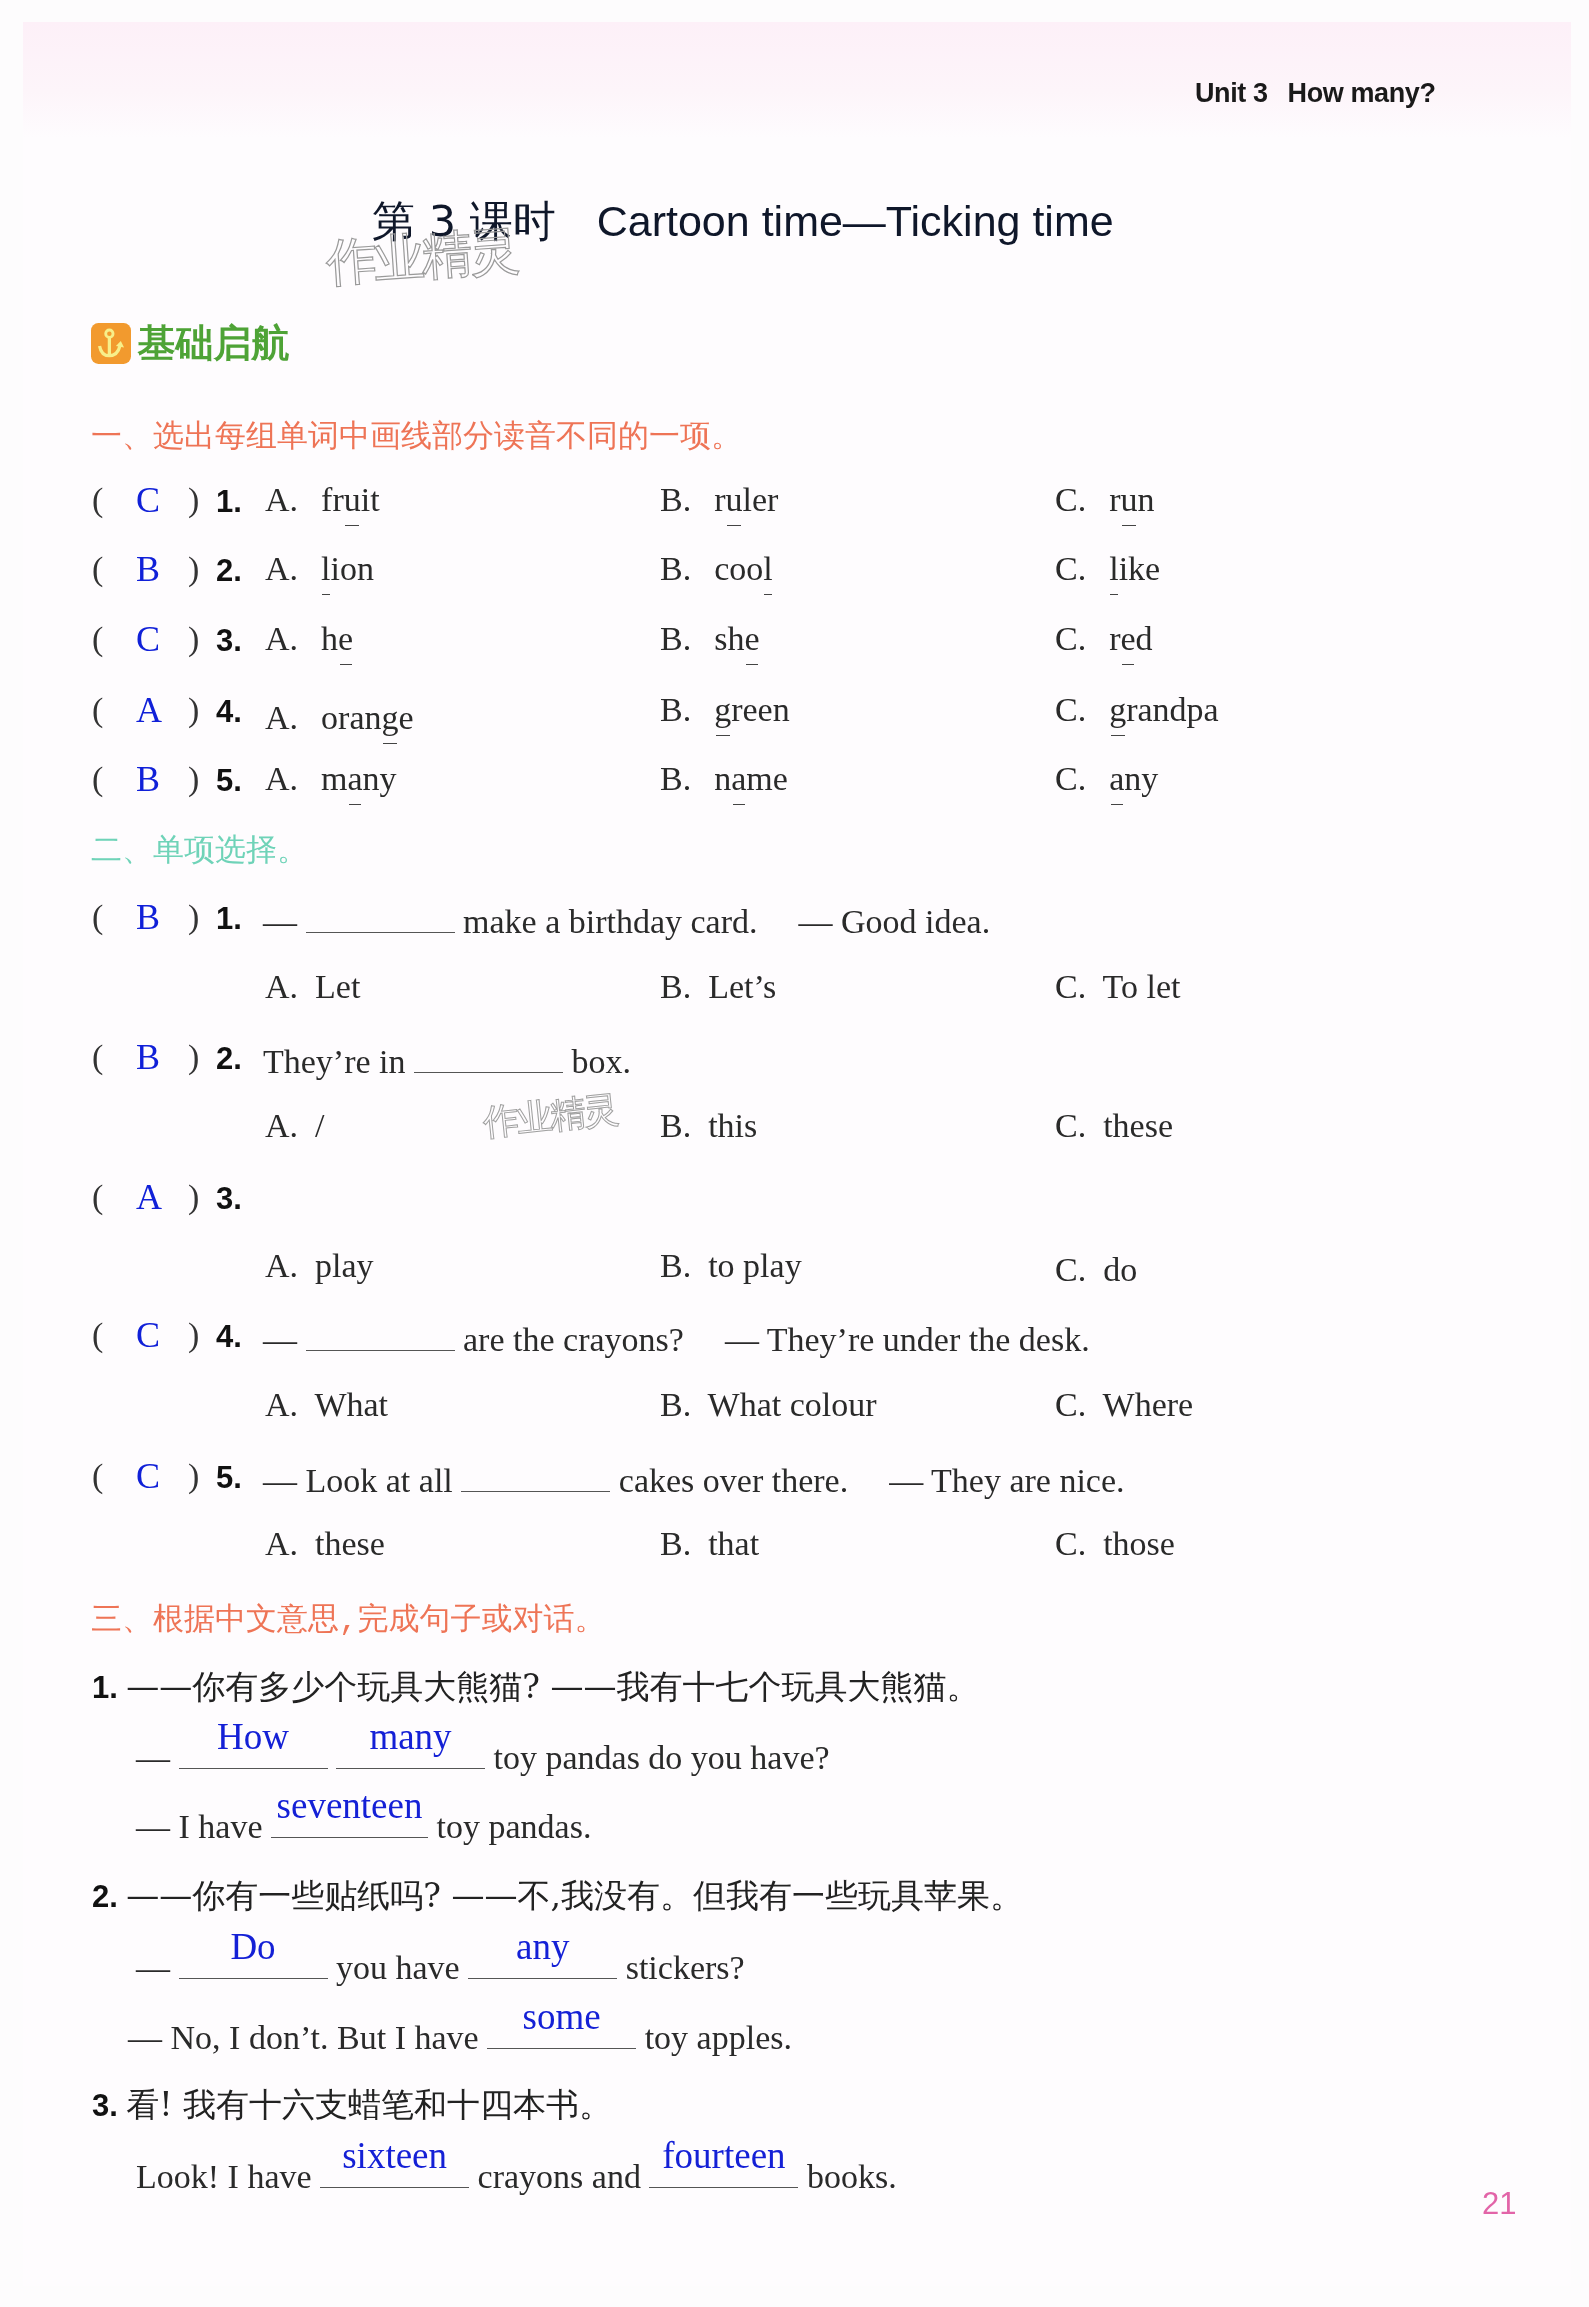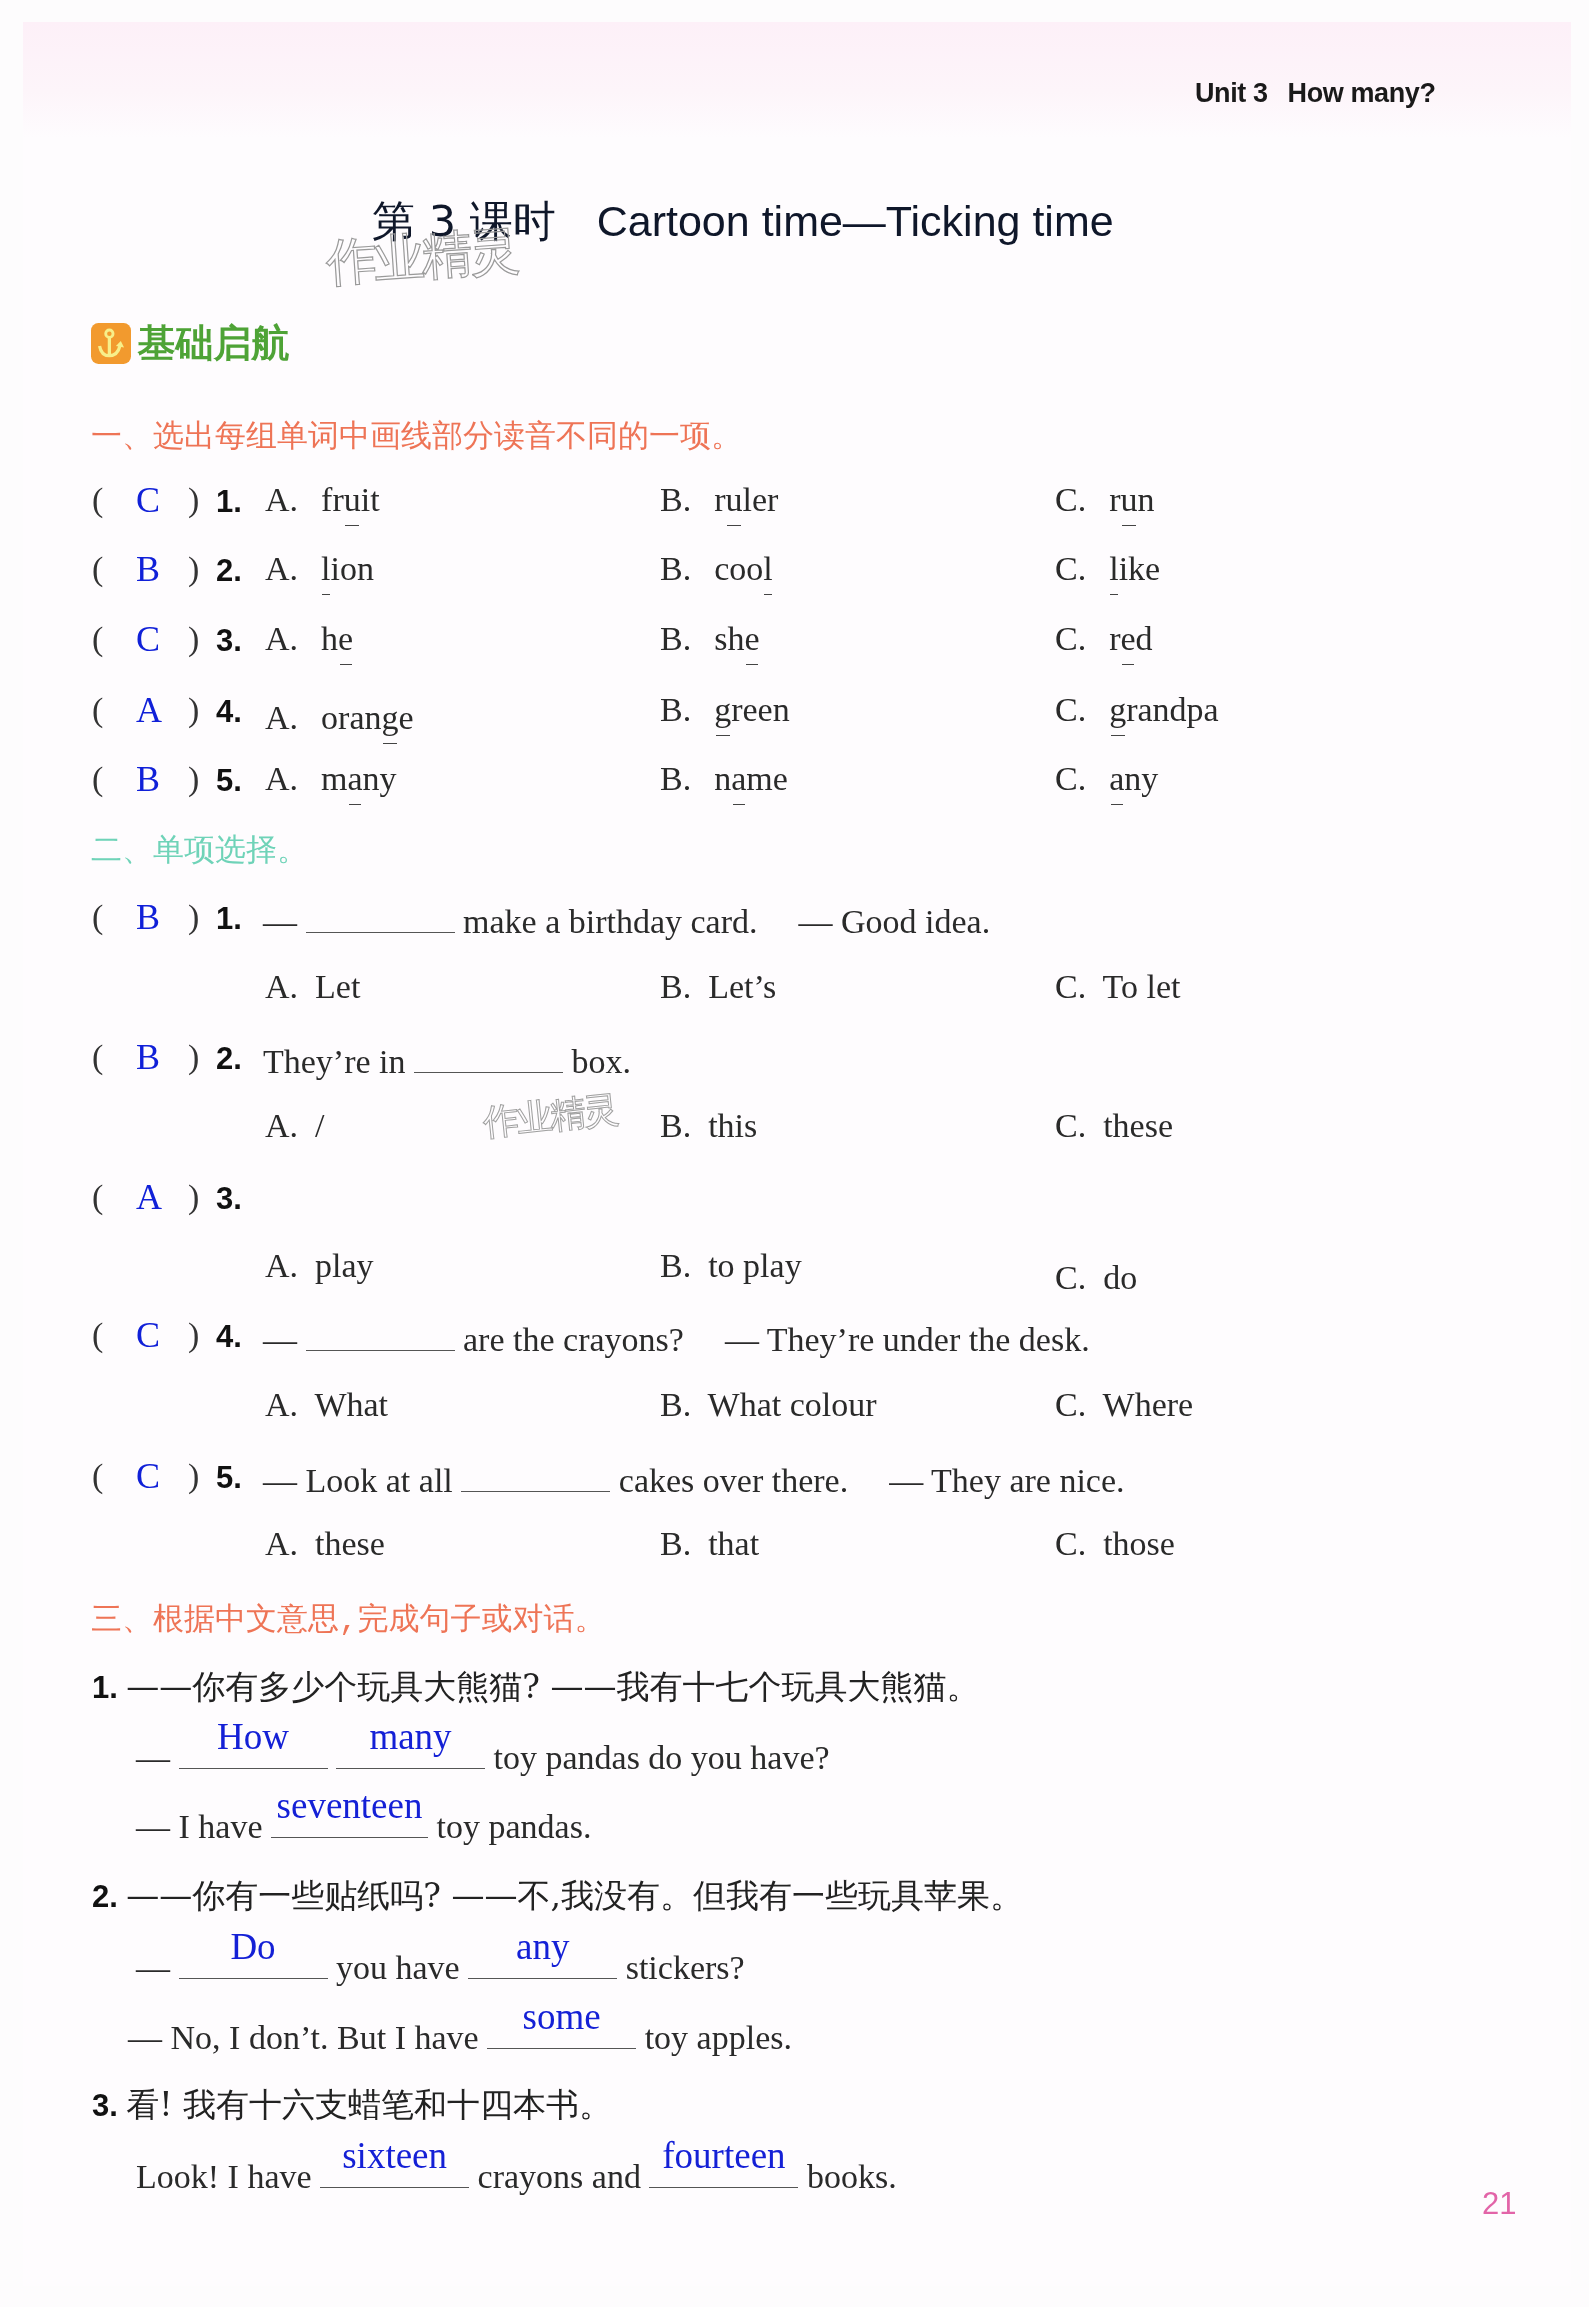--- a/index.html
+++ b/index.html
@@ -181,21 +181,21 @@
     </div>
     <div class="abs row" style="left: 0px; top: 1178px; width: 1589px; height: 50px;">
       <span class="abs paren" style="left:92px;top:0">(</span>
       <span class="abs ans-letter" style="left:136px;top:-1.7px">A</span>
       <span class="abs paren" style="left:188px;top:0">)</span>
       <span class="abs qnum" style="left:216px;top:3.3px">3.</span>
     </div>
     <div class="abs row" style="left: 0px; top: 1247px; width: 1589px; height: 50px;">
       <span class="abs" style="left:265px;top:0;white-space:pre">A.  play</span>
       <span class="abs" style="left:660px;top:0;white-space:pre">B.  to play</span>
-      <span class="abs" style="left:1055px;top:12px;white-space:pre">C.  do</span>
+      <span class="abs" style="left:1055px;top:4px;white-space:pre">C.  do</span>
     </div>
     <div class="abs row" style="left: 0px; top: 1316px; width: 1589px; height: 50px;">
       <span class="abs paren" style="left:92px;top:0">(</span>
       <span class="abs ans-letter" style="left:136px;top:-1.7px">C</span>
       <span class="abs paren" style="left:188px;top:0">)</span>
       <span class="abs qnum" style="left:216px;top:3.3px">4.</span>
       <span class="abs" style="left:263px;top:0"><span>—</span> <span class="blank" style="width:149px"></span> <span>are the crayons?</span><span style="display:inline-block;width:41px"></span><span>— They’re under the desk.</span></span>
     </div>
     <div class="abs row" style="left: 0px; top: 1386px; width: 1589px; height: 50px;">
       <span class="abs" style="left:265px;top:0;white-space:pre">A.  What</span>

